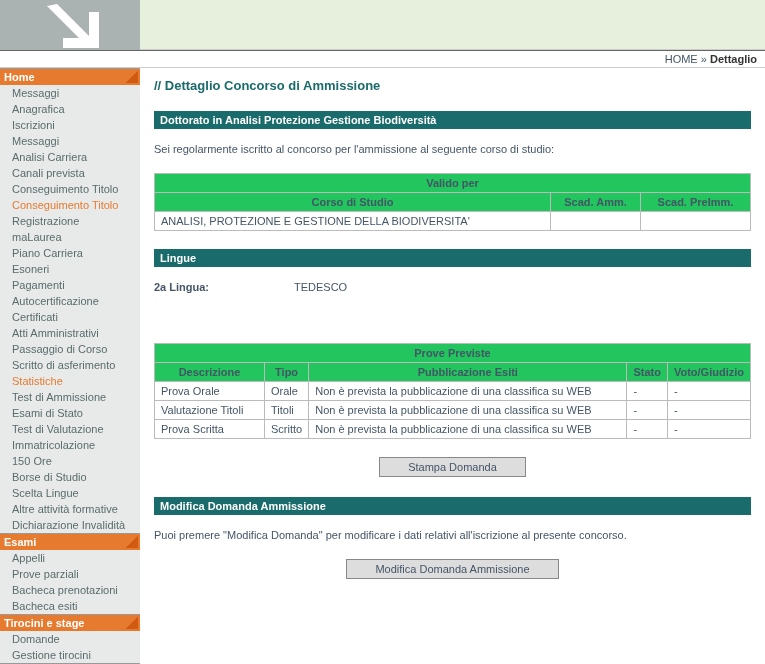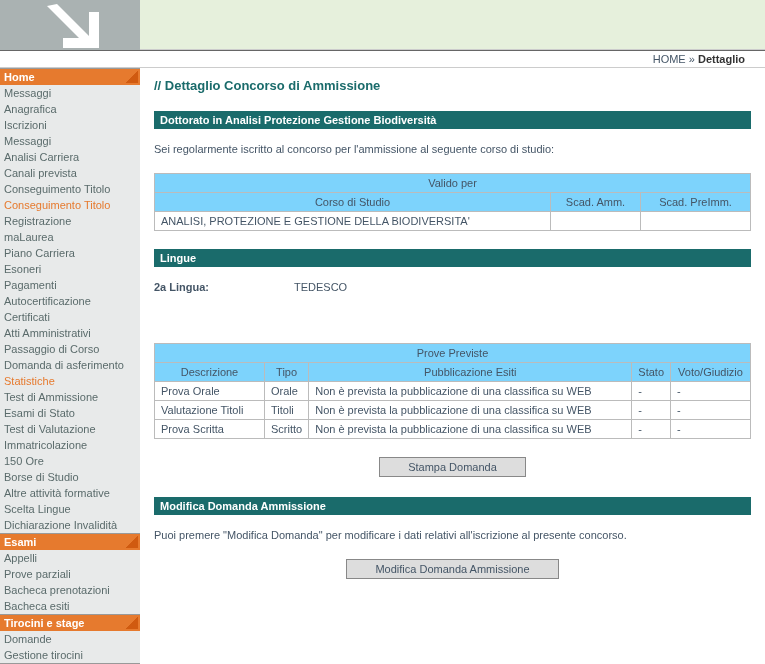--- a/index.html
+++ b/index.html
@@ -1,35 +1,35 @@
 <!DOCTYPE html>
 <html><head>
 <meta charset="utf-8">
 <style>
 * { margin: 0; padding: 0; box-sizing: border-box; }
 body { font-family: Verdana, Arial, sans-serif; font-size: 11px; color: #445566; background: #fff; width: 765px; }
 .top-banner { display: flex; height: 50px; }
 .banner-left { width: 140px; background: #aab2b2; display: flex; align-items: center; justify-content: center; }
 .banner-right { flex: 1; background: #e6f0dc; border-bottom: 1px solid #ccc; }
 .arrow-svg { width: 70px; height: 50px; }
-.breadcrumb { background: #fff; border-top: 1px solid #666; border-bottom: 1px solid #ccc; text-align: right; padding: 2px 20px; font-size: 11px; color: #445566; }
+.breadcrumb { background: #fff; border-top: 1px solid #666; border-bottom: 1px solid #ccc; text-align: right; padding: 2px 8px; font-size: 11px; color: #445566; }
 .breadcrumb b { color: #333; }
 .main { display: flex; }
 .sidebar { width: 140px; background: #e8eaea; padding-bottom: 20px; flex-shrink: 0; }
 .side-section-header { background: #e67a2e; color: #fff; font-weight: bold; font-size: 11px; padding: 2px 4px; border-top: 1px solid #999; position: relative; }
 .side-section-header::after { content: ""; position: absolute; right: 2px; top: 2px; width: 12px; height: 12px; background: linear-gradient(135deg, transparent 48%, #d05a10 48%); }
-.sidebar a { display: block; color: #5a6b6b; font-size: 11px; padding: 1px 4px; text-decoration: none; line-height: 14px; }
+.sidebar a { display: block; color: #5a6b6b; font-size: 11px; padding: 1px 12px; text-decoration: none; line-height: 14px; }
 .sidebar a.active { color: #e67a2e; }
 .content { flex: 1; padding: 10px 14px 20px 14px; }
 .page-title { color: #1a6b6b; font-size: 13px; font-weight: bold; margin-bottom: 18px; }
 .section-bar { background: #1a6b6b; color: #fff; font-weight: bold; font-size: 11px; padding: 3px 6px; margin-bottom: 14px; }
 .intro { font-size: 11px; color: #445566; margin-bottom: 18px; }
 table.data { width: 100%; border-collapse: collapse; margin-bottom: 18px; }
 table.data th, table.data td { border: 1px solid #bbb; padding: 3px 6px; font-size: 11px; vertical-align: top; }
-table.data th { color: #445566; font-weight: normal; text-align: center; background: #7dd3fc; }
+table.data th { color: #445566; font-weight: bold; text-align: center; background: #22c55e; }
 table.data td { color: #445566; }
 .kv-row { display: flex; font-size: 11px; margin-bottom: 6px; }
 .kv-label { width: 140px; font-weight: bold; color: #445566; }
 .kv-value { color: #445566; }
 .btn-row { text-align: center; margin: 10px 0 20px 0; }
 button.btn { font-family: Verdana, Arial, sans-serif; font-size: 11px; color: #445566; background: #ddd; border: 1px solid #888; padding: 3px 28px; cursor: pointer; }
 </style>
 </head>
 <body>
 
@@ -59,30 +59,30 @@
       <a href="#" class="active">Conseguimento Titolo</a>
       <a href="#">Registrazione</a>
       <a href="#">maLaurea</a>
       <a href="#">Piano Carriera</a>
       <a href="#">Esoneri</a>
       <a href="#">Pagamenti</a>
       <a href="#">Autocertificazione</a>
       <a href="#">Certificati</a>
       <a href="#">Atti Amministrativi</a>
       <a href="#">Passaggio di Corso</a>
-      <a href="#">Domanda di asferimento</a>
+      <a href="#">Scritto di asferimento</a>
       <a href="#" class="active">Statistiche</a>
       <a href="#">Test di Ammissione</a>
       <a href="#">Esami di Stato</a>
       <a href="#">Test di Valutazione</a>
       <a href="#">Immatricolazione</a>
       <a href="#">150 Ore</a>
       <a href="#">Borse di Studio</a>
+      <a href="#">Scelta Lingue</a>
       <a href="#">Altre attività formative</a>
-      <a href="#">Scelta Lingue</a>
       <a href="#">Dichiarazione Invalidità</a>
       <div class="side-section-header">Esami</div>
       <a href="#">Appelli</a>
       <a href="#">Prove parziali</a>
       <a href="#">Bacheca prenotazioni</a>
       <a href="#">Bacheca esiti</a>
       <div class="side-section-header">Tirocini e stage</div>
       <a href="#">Domande</a>
       <a href="#">Gestione tirocini</a>
       <div class="side-section-header">Mobilità internazionale</div>

